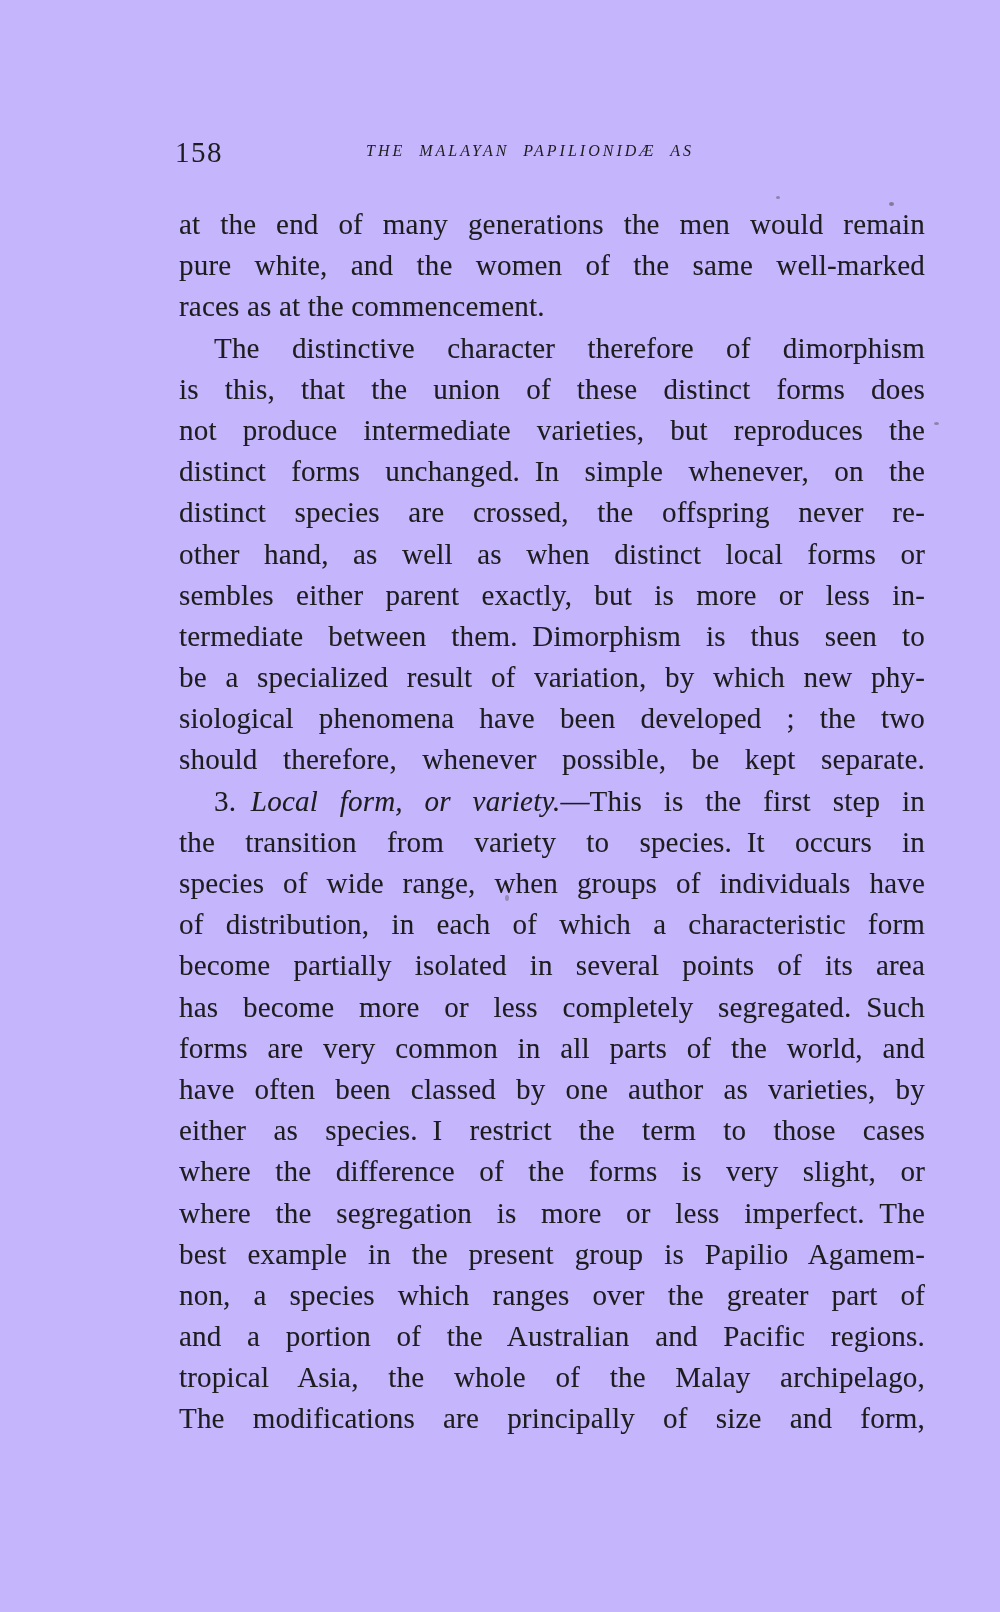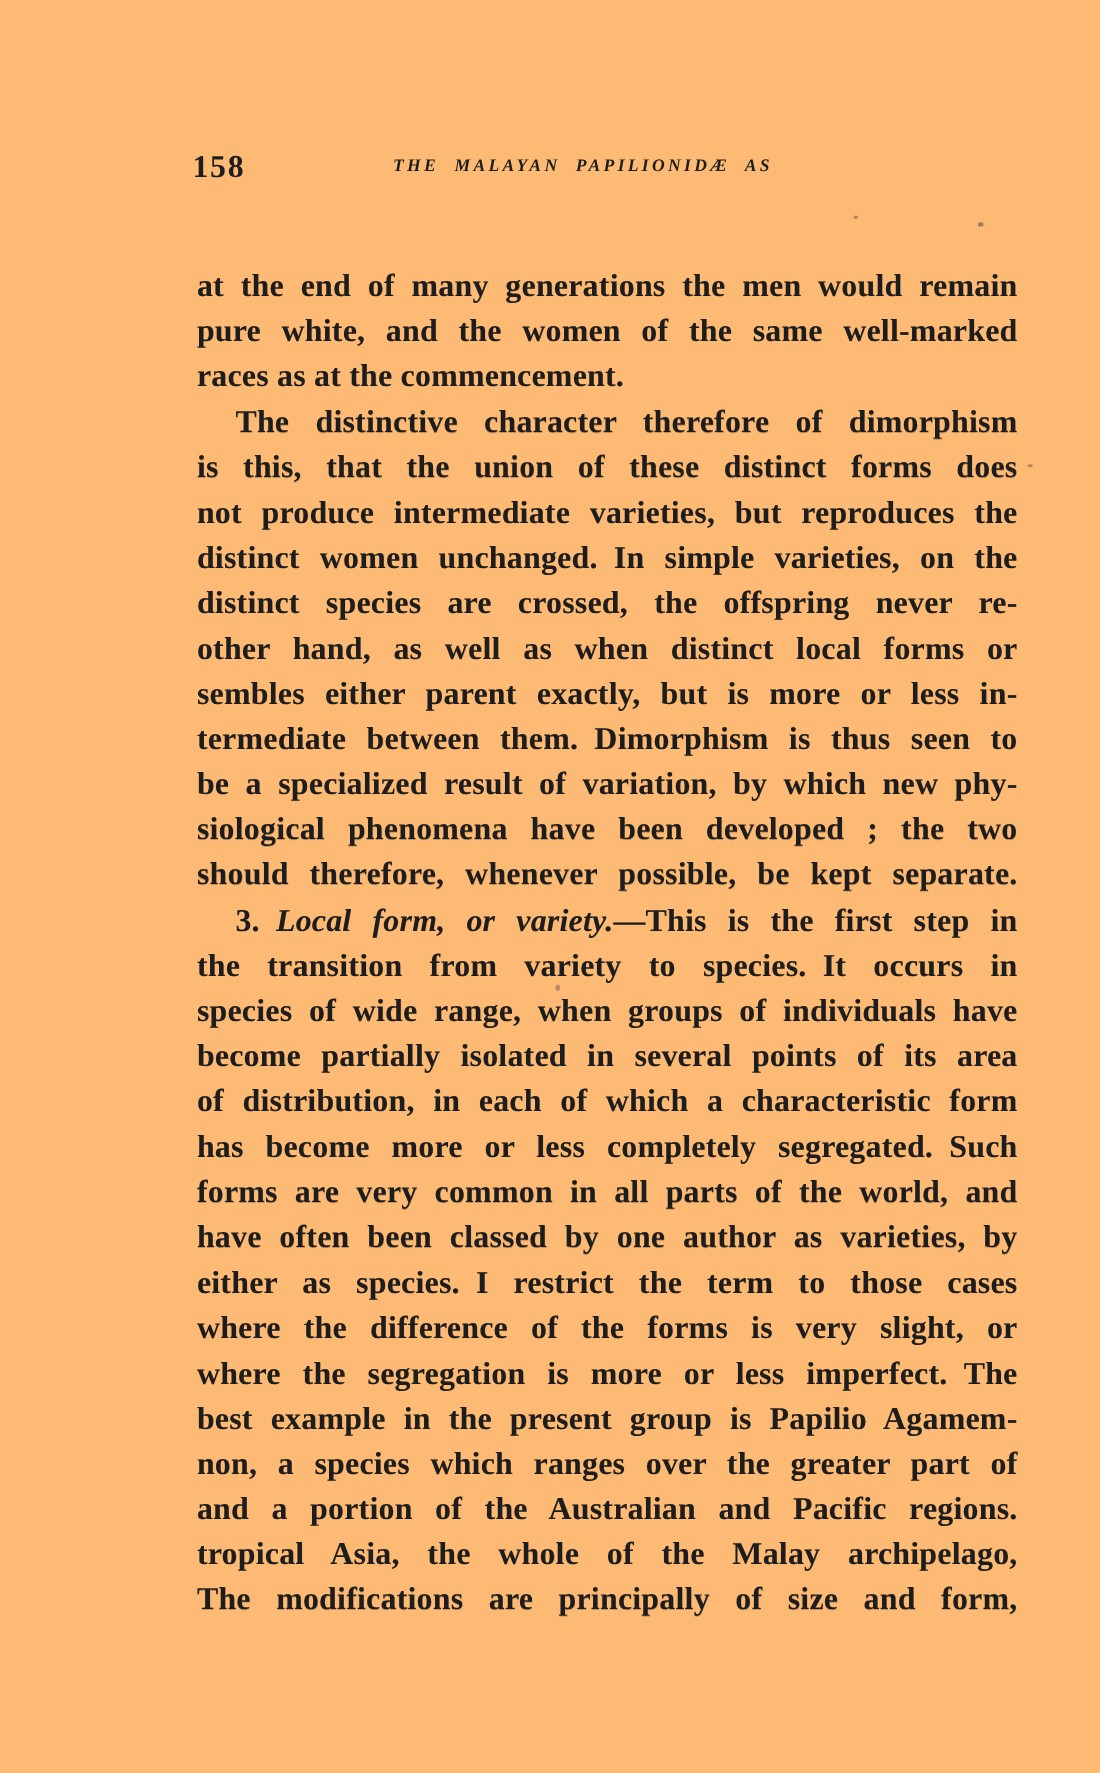--- a/index.html
+++ b/index.html
@@ -4,25 +4,24 @@
 <style>
   html, body {
     margin: 0;
     padding: 0;
     background: #ffffff;
   }
   .page {
     position: relative;
     width: 1000px;
     height: 1612px;
-    background: #fdba74;
+    background: #c4b5fd;
     overflow: hidden;
     font-family: "Liberation Serif", serif;
     color: #1d1d1d;
-    font-weight: bold;
   }
   
   .page-number {
     position: absolute;
     left: 175px;
     top: 138px;
     font-size: 29px;
     letter-spacing: 1.5px;
     line-height: 1;
     white-space: nowrap;
@@ -43,21 +42,20 @@
   
   .text-block {
     position: absolute;
     left: 179px;
     top: 204px;
     width: 746px;
     font-size: 29px;
     line-height: 41.2px;
     letter-spacing: 0.2px;
     text-shadow: 0.2px 0.2px 0 rgba(0,0,0,0.22);
-    margin-top: 36px;
   }
   .line {
     text-align: justify;
     text-align-last: justify;
     height: 41.2px;
     overflow: visible;
   }
   .line.align-left {
     text-align: left;
     text-align-last: left;
@@ -90,36 +88,36 @@
 
   <div class="text-block">
 
     <div class="line">at the end of many generations the men would remain</div>
     <div class="line">pure white, and the women of the same well-marked</div>
     <div class="line align-left">races as at the commencement.</div>
 
     <div class="line indent">The distinctive character therefore of dimorphism</div>
     <div class="line">is this, that the union of these distinct forms does</div>
     <div class="line">not produce intermediate varieties, but reproduces the</div>
-    <div class="line">distinct women unchanged. In simple varieties, on the</div>
+    <div class="line">distinct forms unchanged. In simple whenever, on the</div>
     <div class="line">distinct species are crossed, the offspring never re-</div>
     <div class="line">other hand, as well as when distinct local forms or</div>
     <div class="line">sembles either parent exactly, but is more or less in-</div>
     <div class="line">termediate between them. Dimorphism is thus seen to</div>
     <div class="line">be a specialized result of variation, by which new phy-</div>
     <div class="line">siological phenomena have been developed ; the two</div>
     <div class="line">should therefore, whenever possible, be kept separate.</div>
 
     <div class="line indent">
       <span>3. </span><span class="italic">Local form, or variety.</span><span>—This is the first step in</span>
     </div>
     <div class="line">the transition from variety to species. It occurs in</div>
     <div class="line">species of wide range, when groups of individuals have</div>
+    <div class="line">of distribution, in each of which a characteristic form</div>
     <div class="line">become partially isolated in several points of its area</div>
-    <div class="line">of distribution, in each of which a characteristic form</div>
     <div class="line">has become more or less completely segregated. Such</div>
     <div class="line">forms are very common in all parts of the world, and</div>
     <div class="line">have often been classed by one author as varieties, by</div>
     <div class="line">either as species. I restrict the term to those cases</div>
     <div class="line">where the difference of the forms is very slight, or</div>
     <div class="line">where the segregation is more or less imperfect. The</div>
     <div class="line">best example in the present group is Papilio Agamem-</div>
     <div class="line">non, a species which ranges over the greater part of</div>
     <div class="line">and a portion of the Australian and Pacific regions.</div>
     <div class="line">tropical Asia, the whole of the Malay archipelago,</div>

